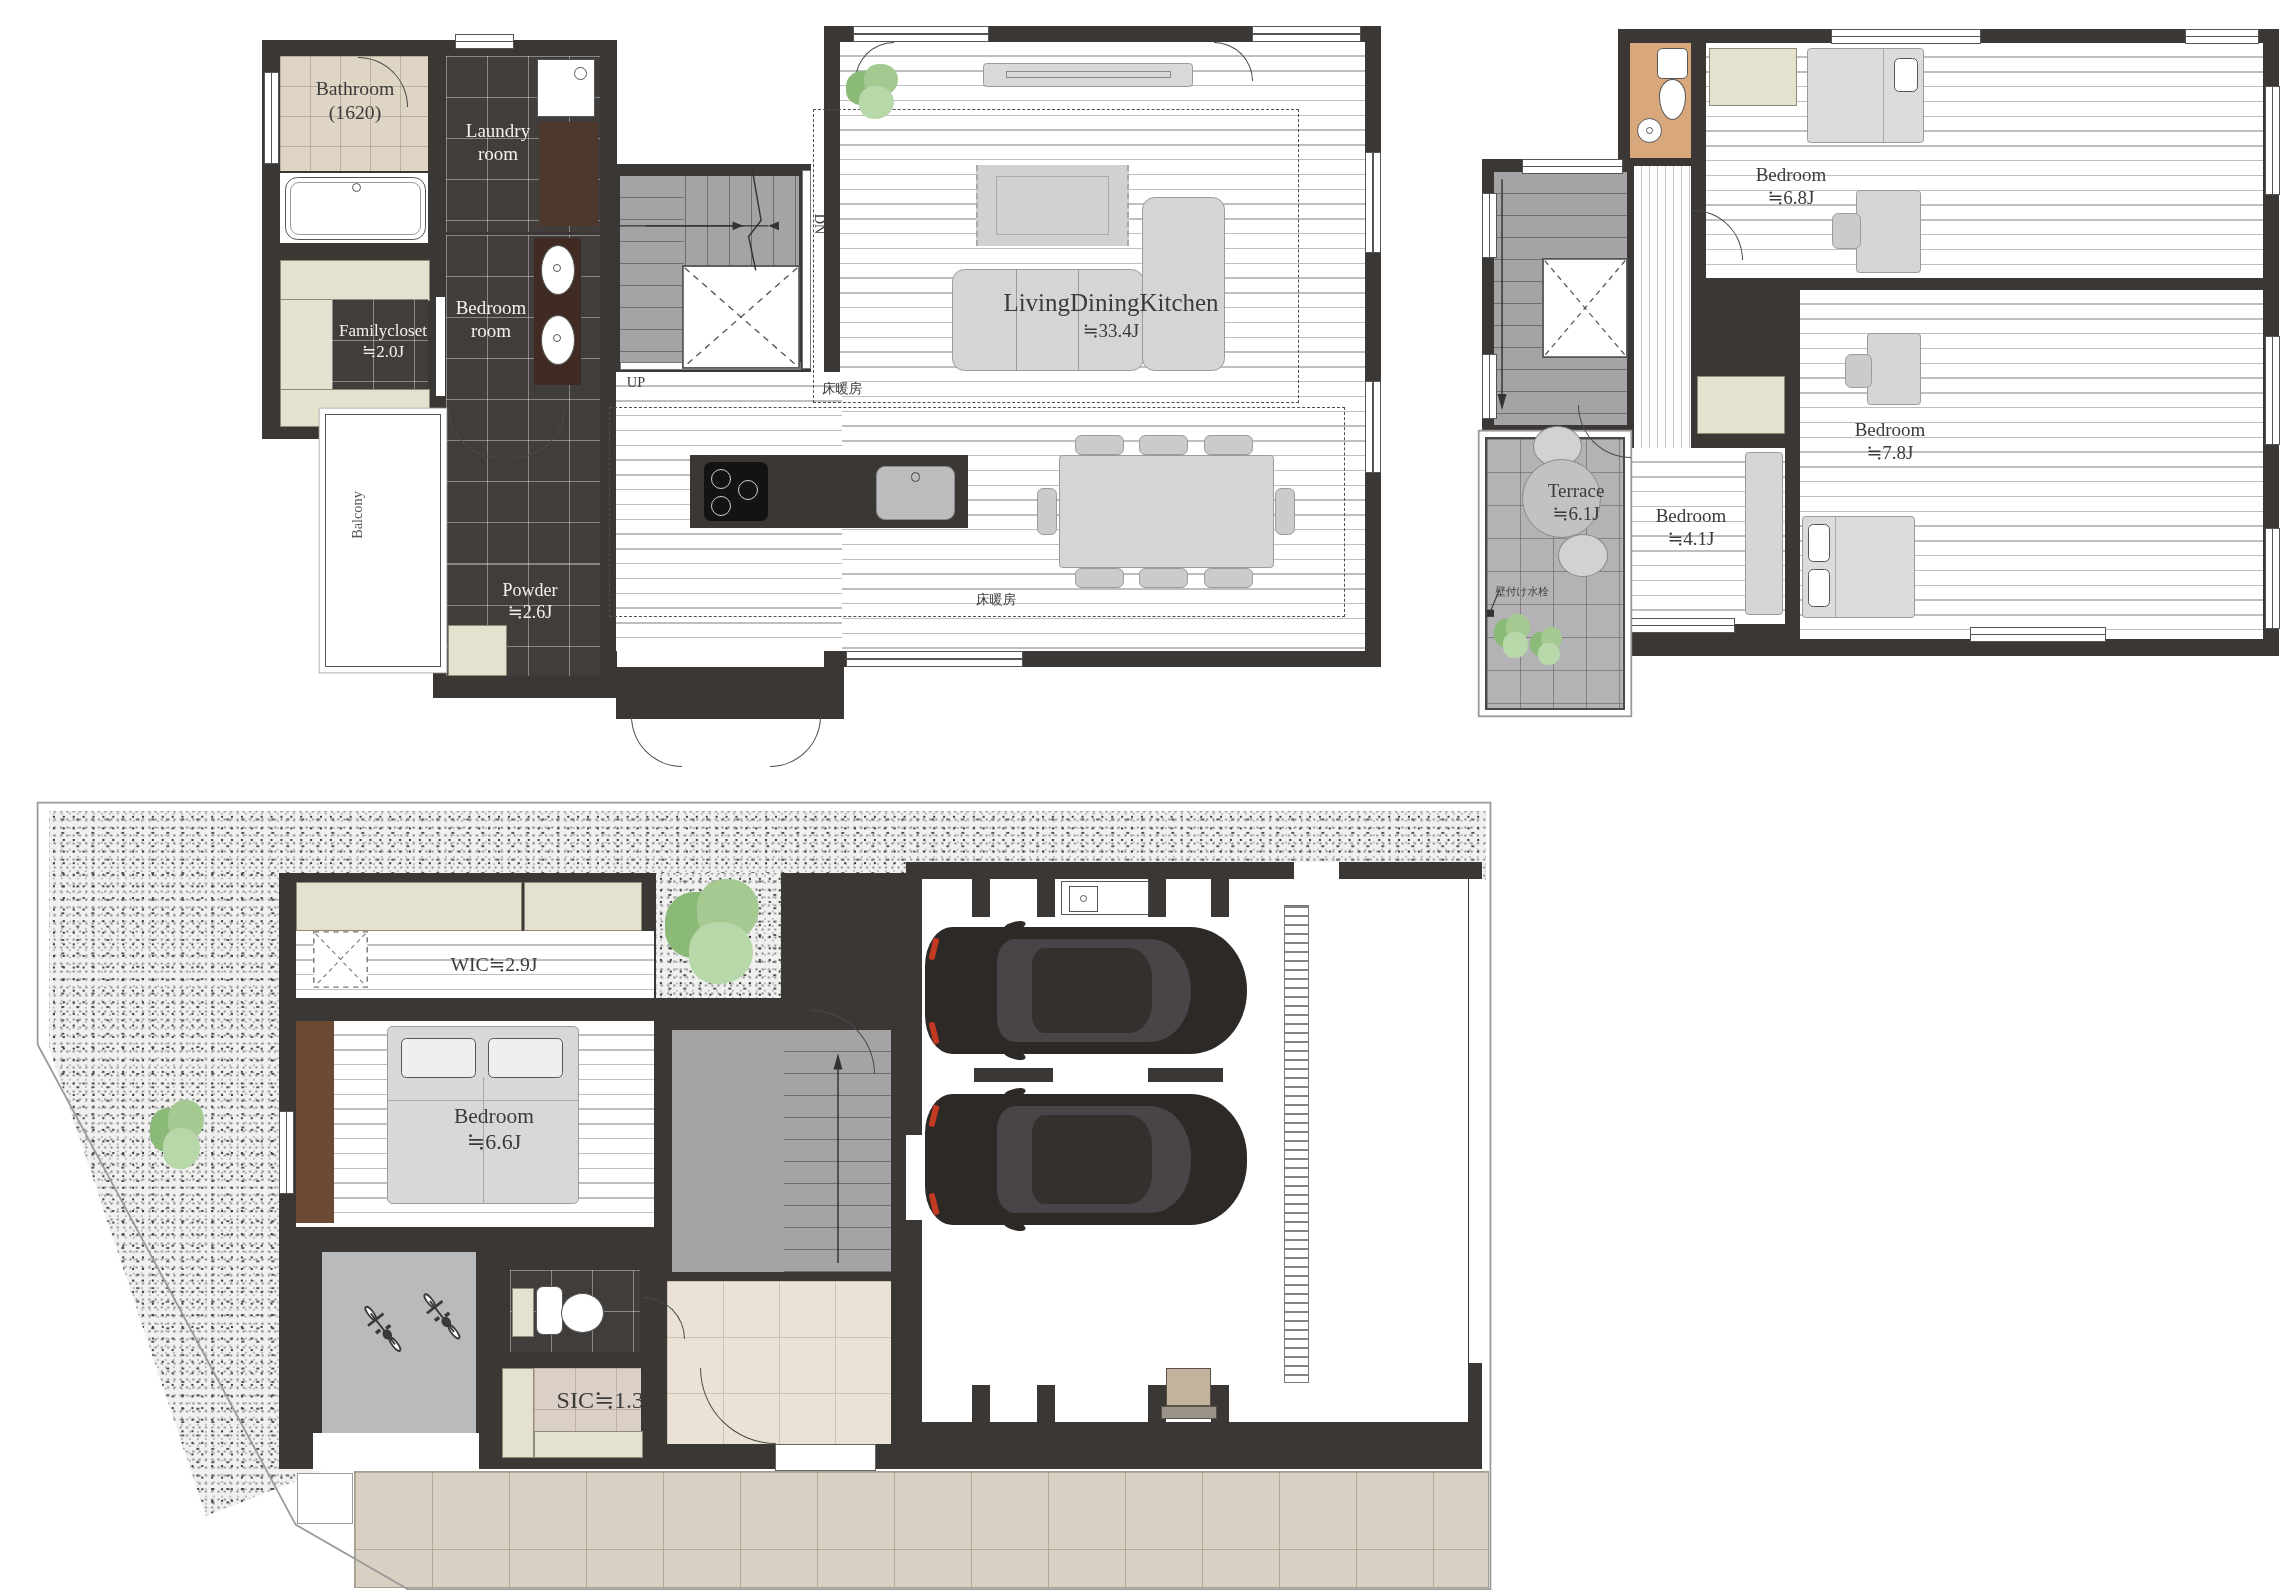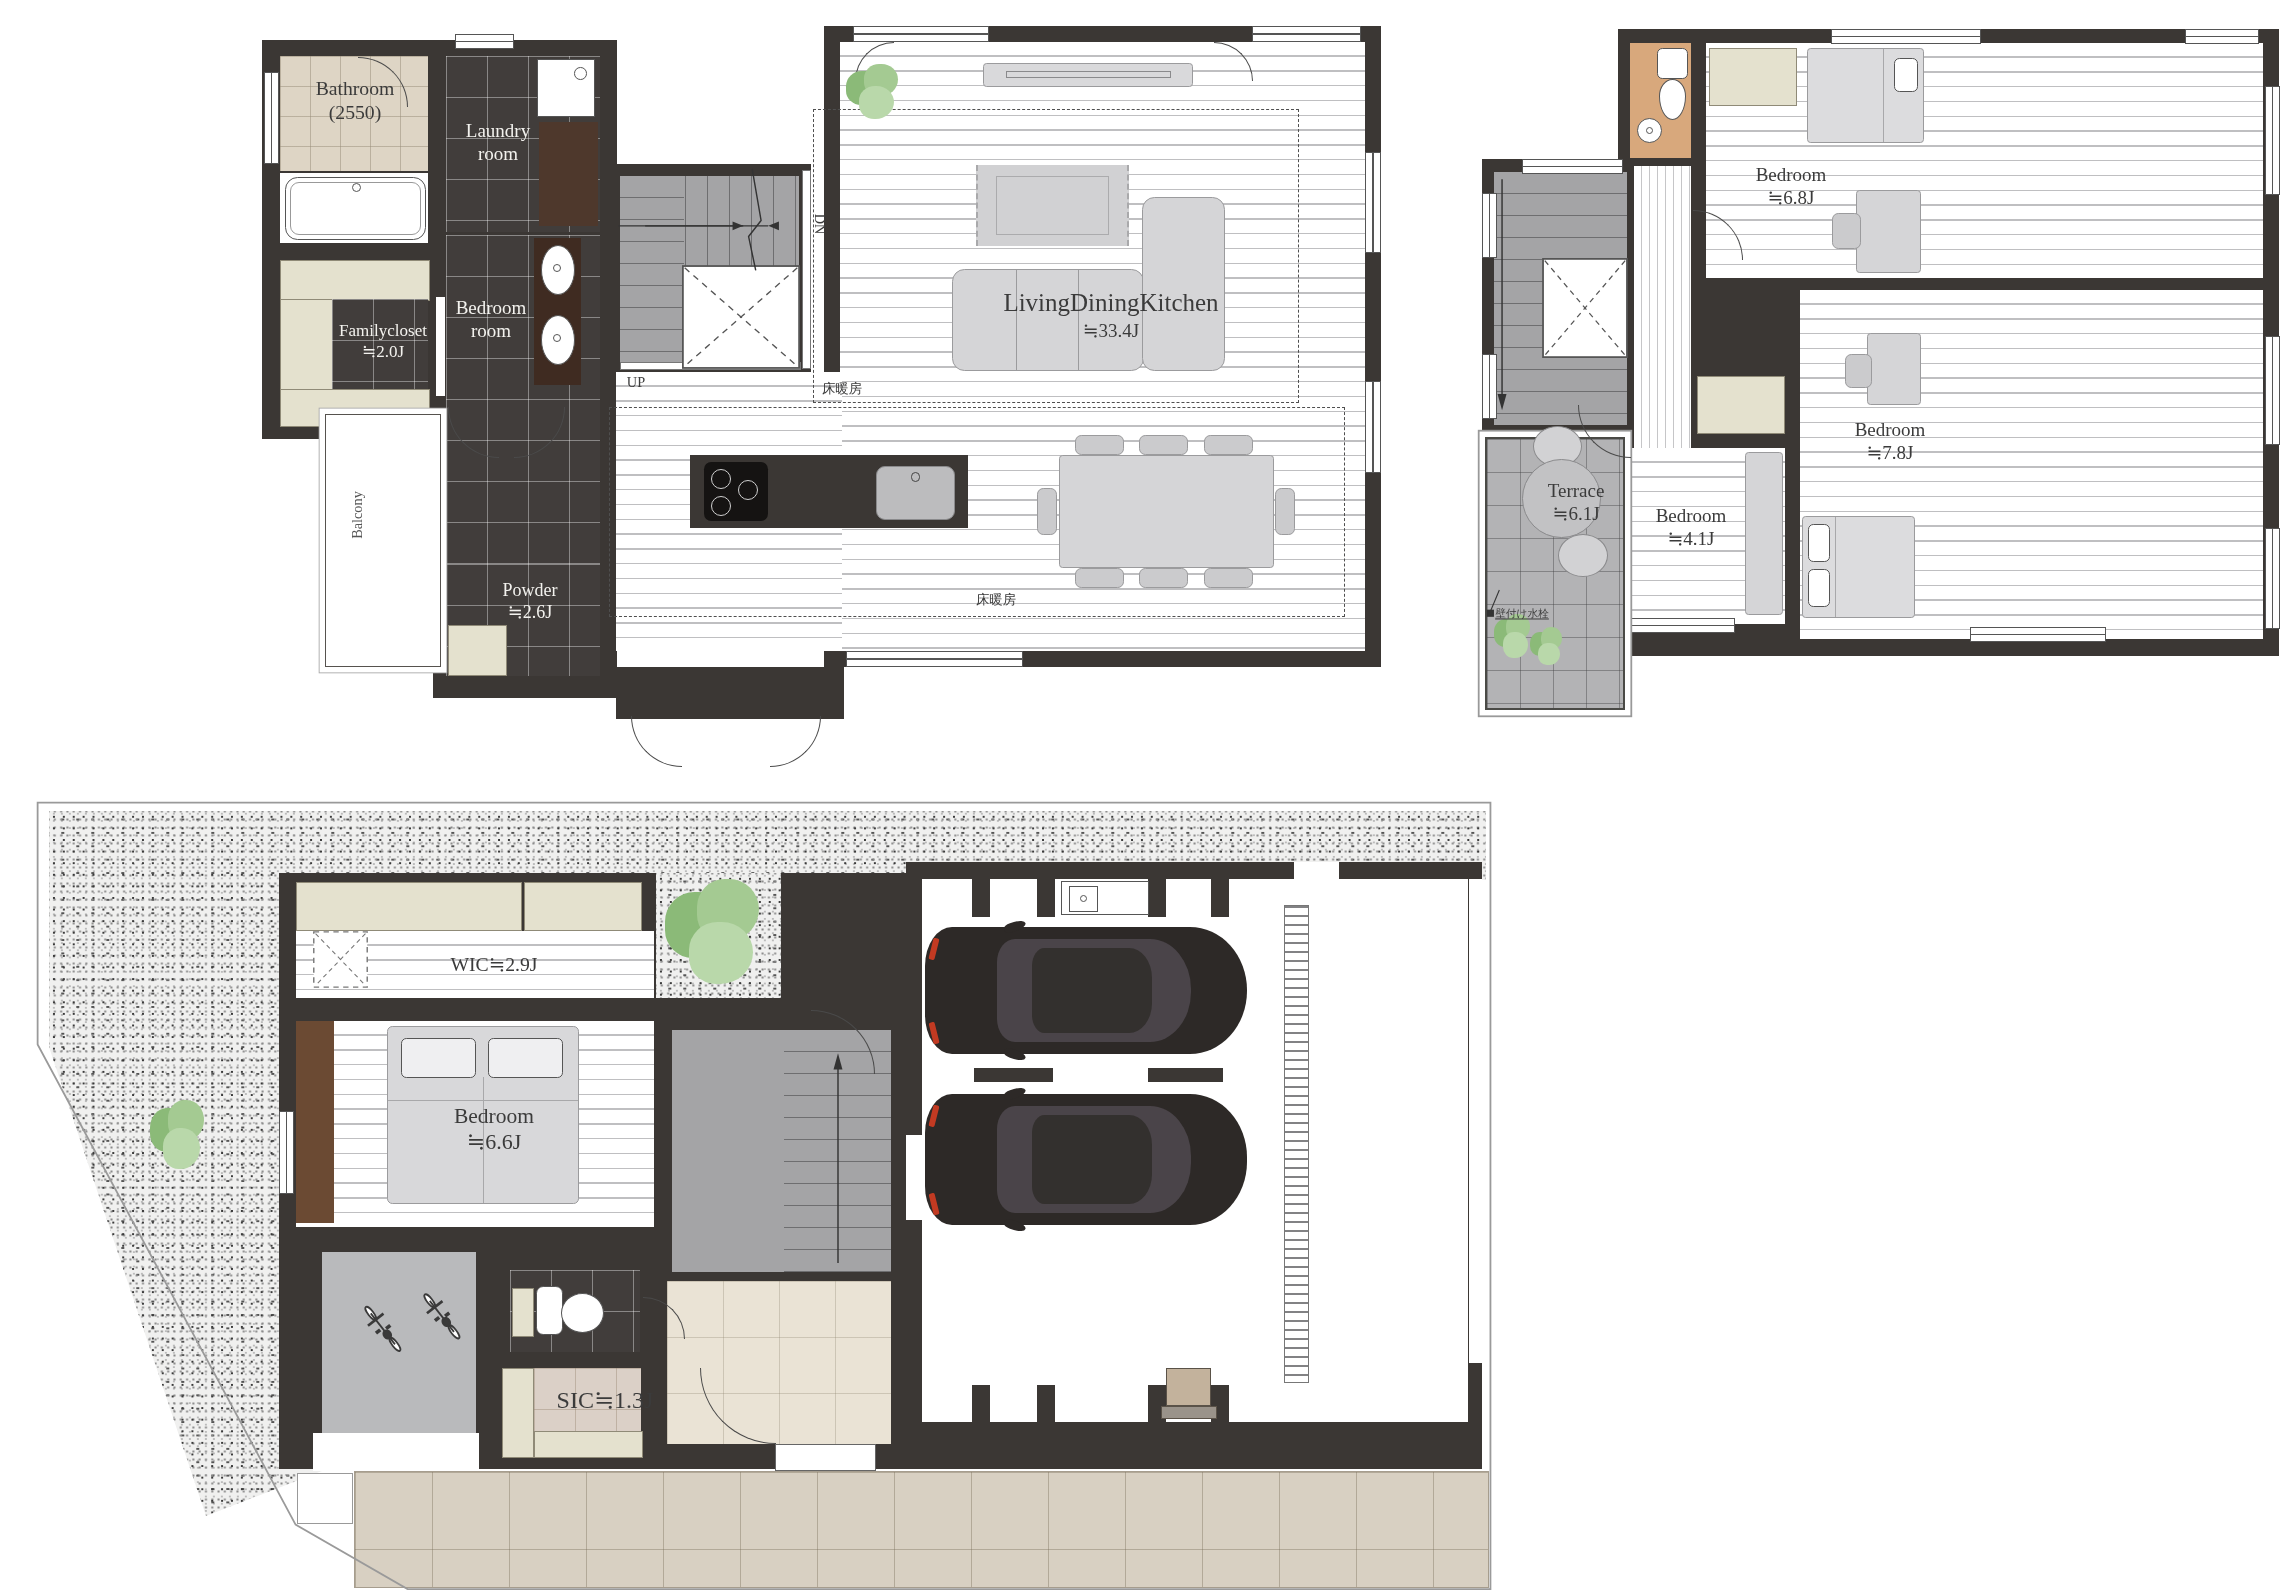--- a/index.html
+++ b/index.html
@@ -101,21 +101,21 @@
     <div class="tile-beige" style="left:280px;top:56px;width:148px;height:115px;"></div>
     <div class="arc arc-tr" style="left:358px;top:57px;width:49px;height:49px;"></div>
     <div class="win win-v" style="left:264px;top:72px;width:12.5px;height:90px;"></div>
     <div class="white" style="left:280px;top:173px;width:148px;height:70px;"></div>
     <div class="fixture" style="left:285px;top:177px;width:139px;height:61px;border-radius:12.5px;">
       <div class="abs" style="inset:3.6px;border:0.9px solid #999;border-radius:9px;"></div>
       <div class="abs" style="left:66px;top:4.5px;width:7.2px;height:7.2px;border:1.1px solid #555;border-radius:50%;"></div>
     </div>
     <div class="lbl" style="left:355px;top:100px;font-size:19.7px;">
       <div>Bathroom</div>
-      <div>(2550)</div>
+      <div>(1620)</div>
     </div>
 
     <div class="cream" style="left:280px;top:260px;width:148px;height:39px;"></div>
     <div class="cream" style="left:280px;top:299px;width:52px;height:90px;"></div>
     <div class="tile-dark" style="left:332px;top:299px;width:96px;height:90px;"></div>
     <div class="cream" style="left:280px;top:389px;width:148px;height:36px;"></div>
     <div class="lbl light" style="left:383px;top:342px;font-size:17px;">
       <div>Familycloset</div>
       <div>≒2.0J</div>
     </div>
@@ -311,21 +311,21 @@
     <div class="win win-h" style="left:1970px;top:627px;width:134px;height:12.5px;"></div>
 
     <div class="tile-terr" style="left:1485px;top:437px;width:136px;height:269px;border:2.7px solid #4a4a46;box-shadow:0 0 0 5.4px #fff,0 0 0 7.2px #999;"></div>
     <div class="abs" style="left:1533px;top:426px;width:47px;height:39px;background:#d2d2d4;border:1.3px solid #8a8a8c;border-radius:50%;z-index:4;"></div>
     <div class="abs" style="left:1558px;top:534px;width:48px;height:41px;background:#d2d2d4;border:1.3px solid #8a8a8c;border-radius:50%;z-index:4;"></div>
     <div class="abs" style="left:1522px;top:459px;width:77px;height:77px;background:#c2c2c4;border:1.3px solid #8a8a8c;border-radius:50%;z-index:5;"></div>
     <div class="lbl" style="left:1560px;top:502px;font-size:19px;margin-left:16px;">
       <div>Terrace</div>
       <div>≒6.1J</div>
     </div>
-    <div class="lbl" style="left:1522px;top:614px;font-size:10.7px;text-decoration:underline;">壁付け水栓</div>
+    <div class="lbl" style="left:1522px;top:592px;font-size:10.7px;">壁付け水栓</div>
     <svg style="left:1485px;top:588px;" width="21.5" height="29" viewBox="0 0 24 32">
       <line x1="16" y1="2" x2="6" y2="26" stroke="#333" stroke-width="1.2"></line>
       <rect x="2" y="24" width="8" height="8" fill="#333"></rect>
     </svg>
     <div class="plant" style="left:1494px;top:614px;width:41px;height:45px;">
         <i class="b1"></i>
         <i class="b2"></i>
         <i class="b3"></i>
       </div>
     <div class="plant" style="left:1530px;top:627px;width:36px;height:39px;">

